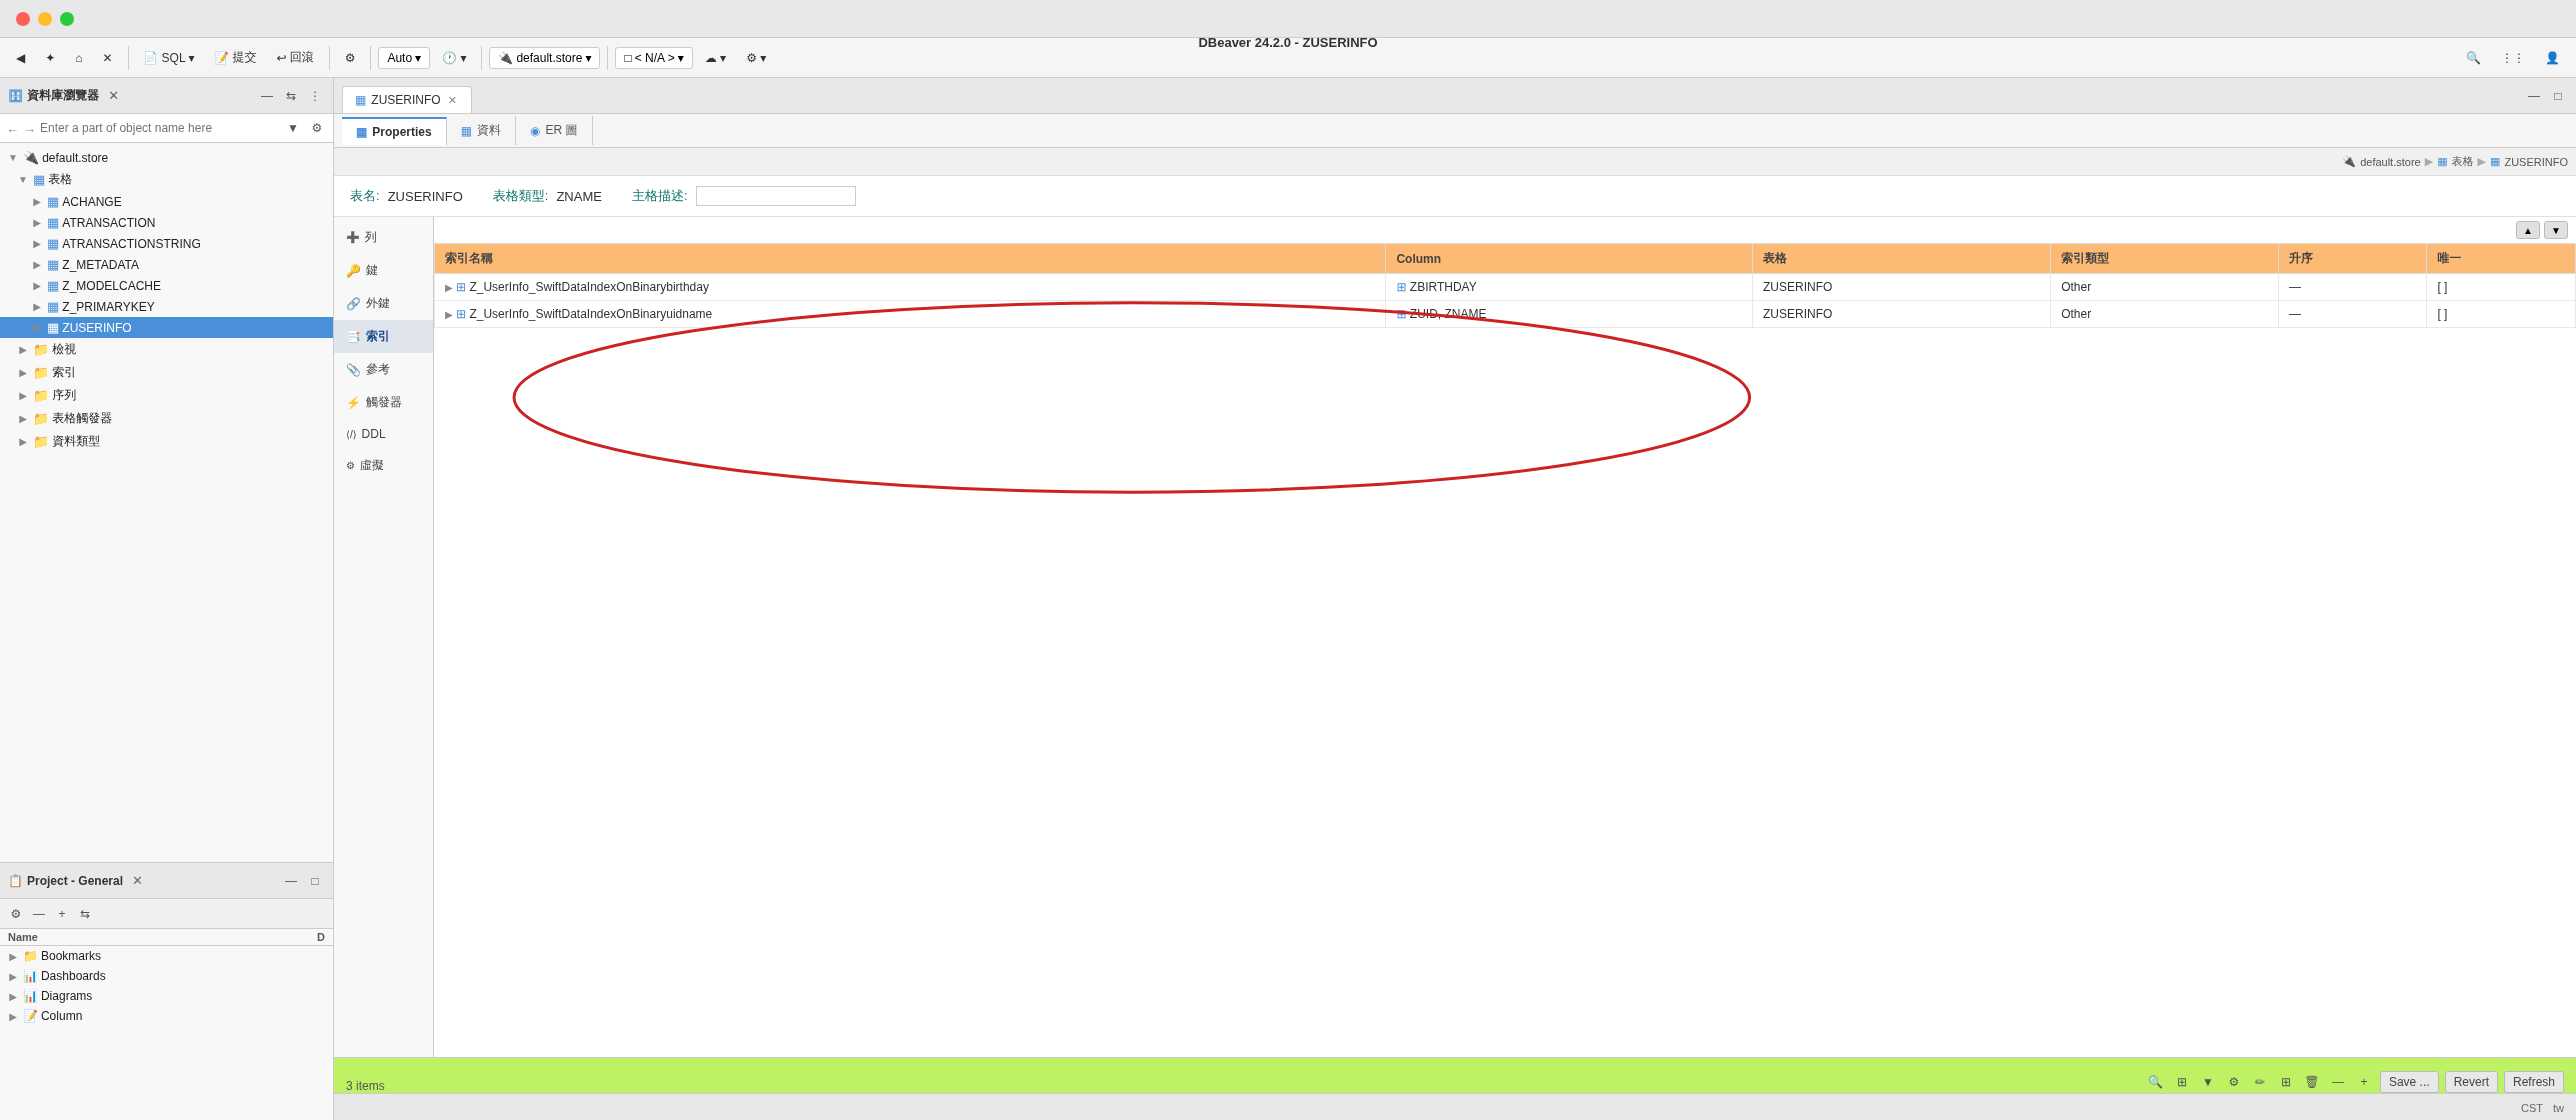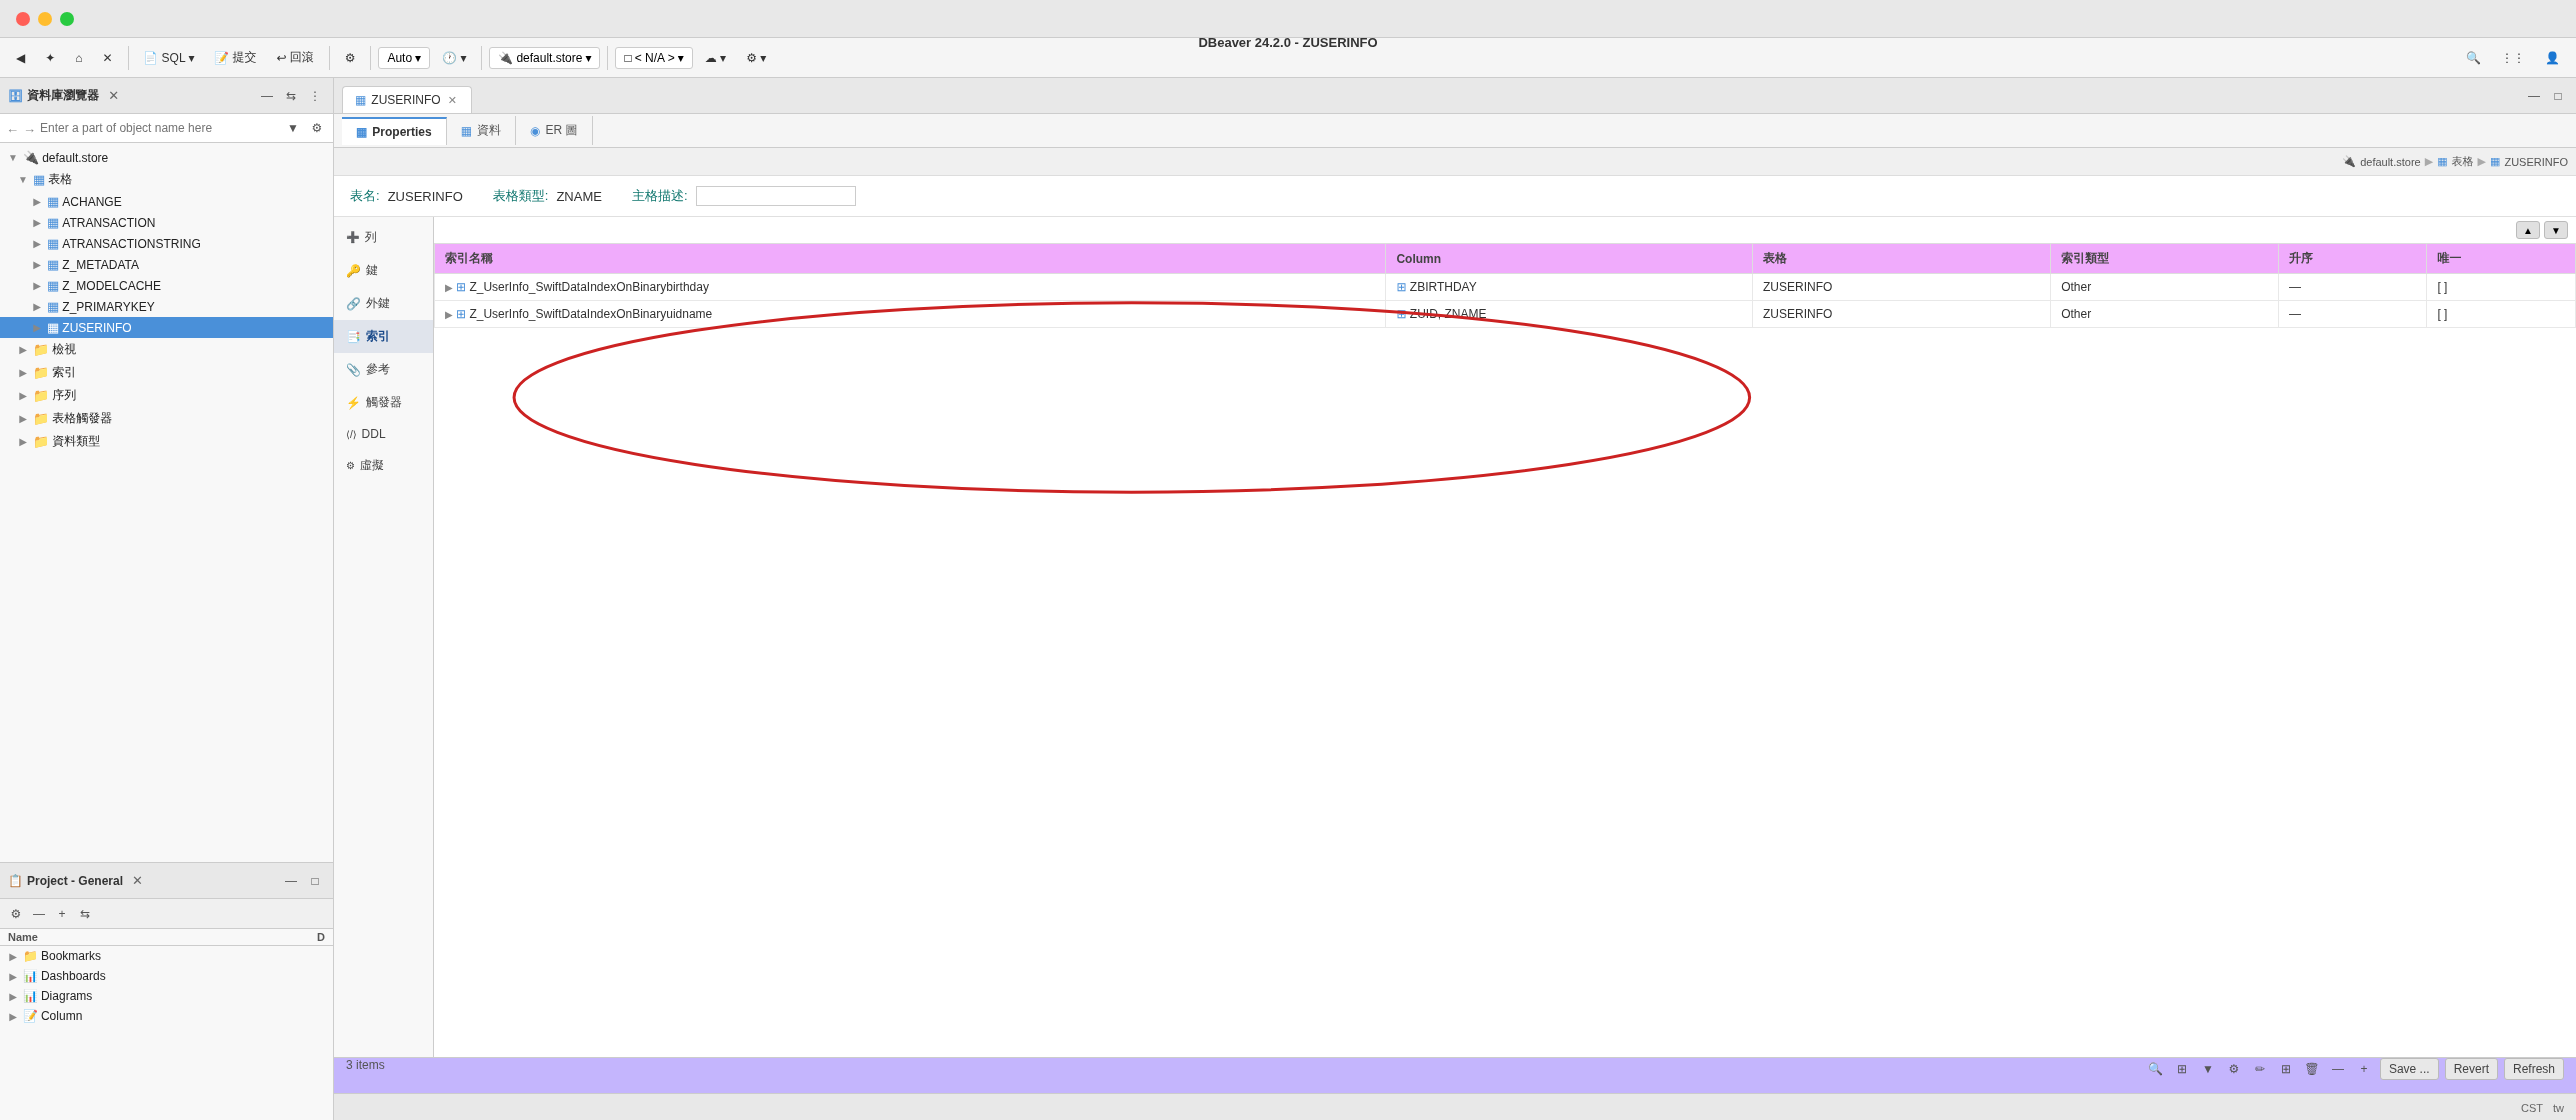--- a/index.html
+++ b/index.html
@@ -369,43 +369,43 @@
       justify-content: center;
       border-radius: 3px;
     }
 
     .data-table {
       width: 100%;
       border-collapse: collapse;
       font-size: 12px;
     }
     .data-table th {
-      background: #f0abfc;
+      background: #fdba74;
       border: 1px solid #ddd;
       padding: 6px 10px;
       text-align: left;
       font-weight: 600;
       color: #444;
       position: sticky;
       top: 0;
     }
     .data-table td {
       border: 1px solid #e8e8e8;
       padding: 6px 10px;
       color: #333;
     }
     .expand-arrow { color: #888; font-size: 10px; }
 
     
     .status-bar {
       height: 36px;
-      background: #c4b5fd;
+      background: #bef264;
       border-top: 1px solid #ccc;
       display: flex;
-      align-items: flex-start;
+      align-items: flex-end;
       padding: 0 12px;
       gap: 8px;
       font-size: 12px;
       color: #555;
     }
     .status-btn {
       padding: 3px 8px;
       border: 1px solid #bbb;
       background: #e8e8e8;
       border-radius: 3px;

